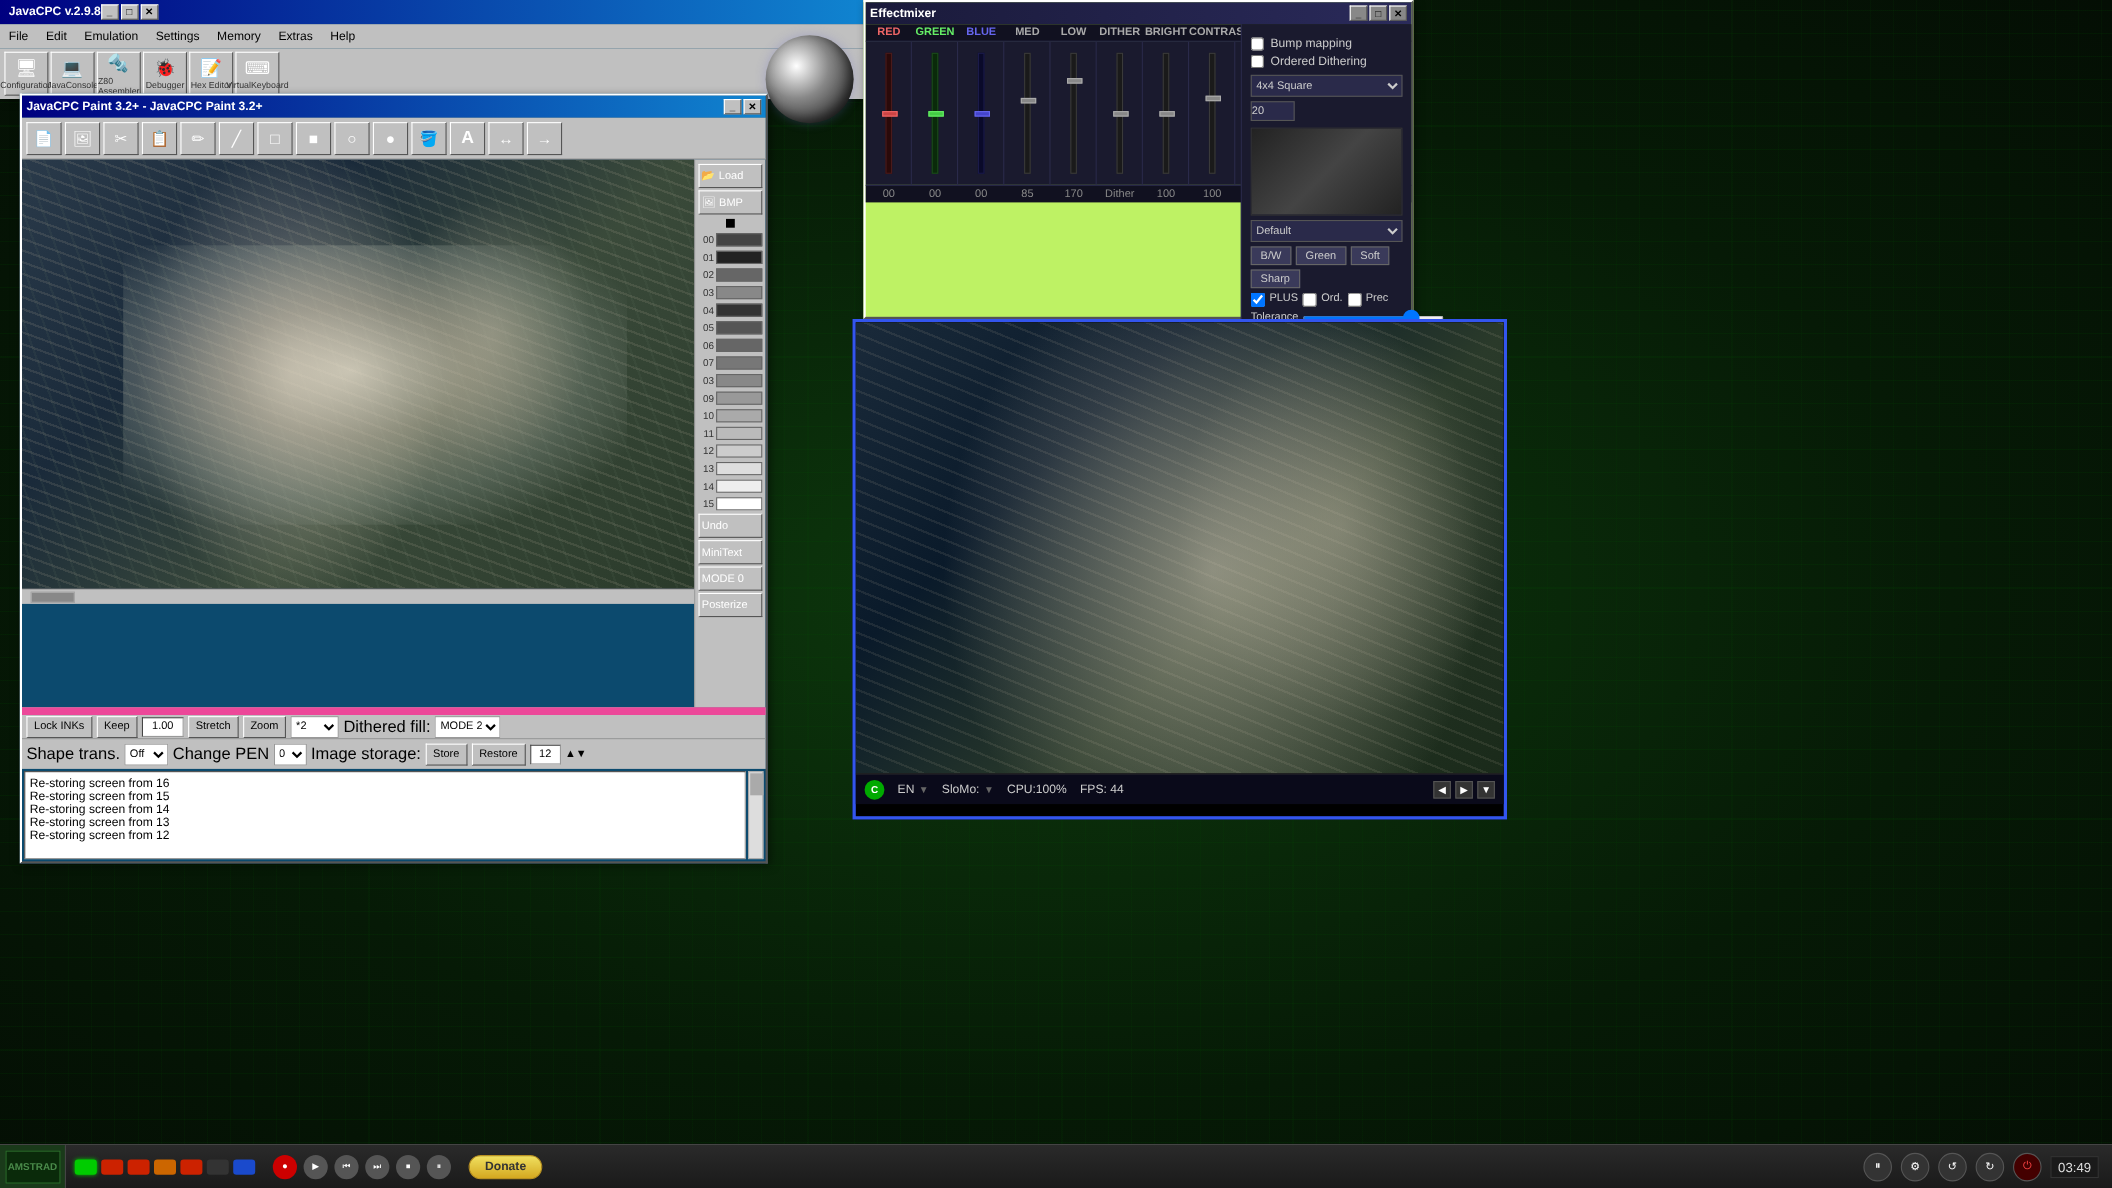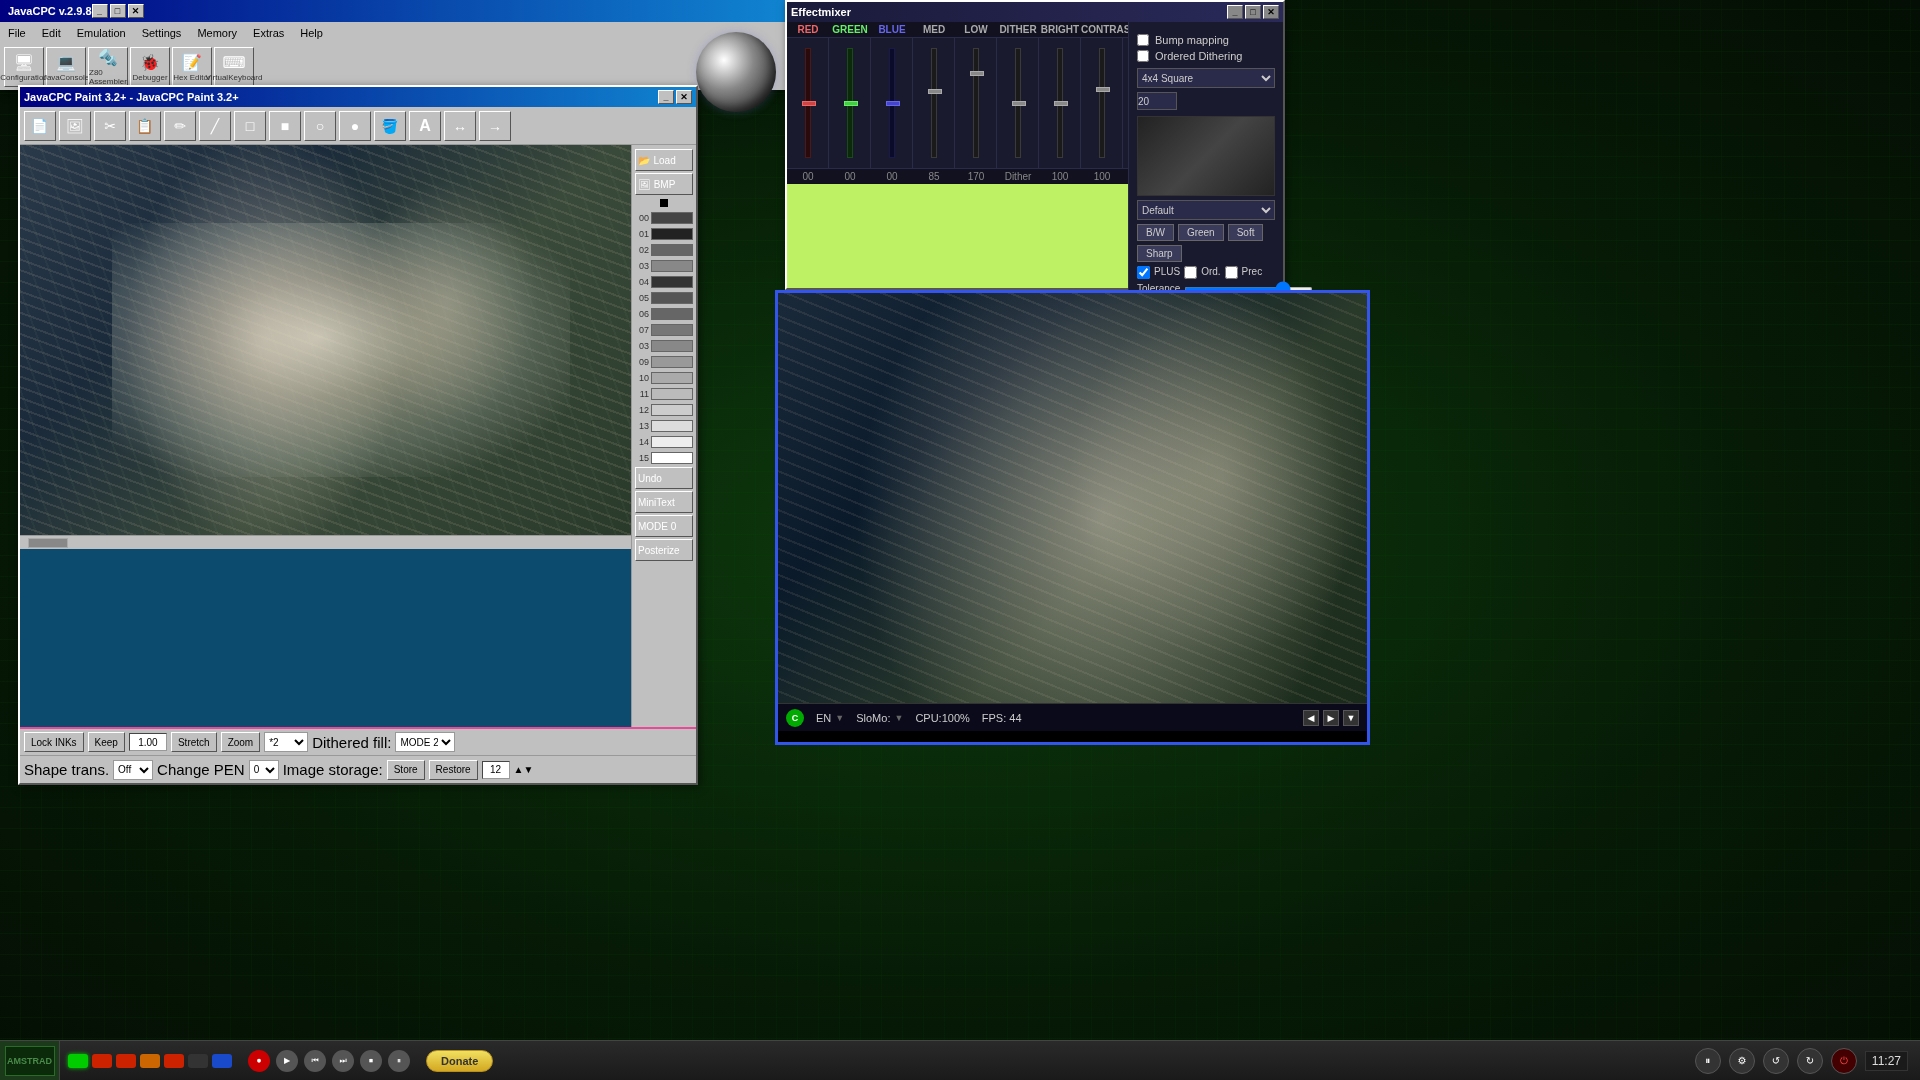--- a/index.html
+++ b/index.html
@@ -513,21 +513,21 @@
 
     .paint-main-area {
       display: flex;
       flex: 1;
       overflow: hidden;
     }
 
     .bottom-controls-row {
       height: 28px;
       background: #c0c0c0;
-      border-top: 2px solid #ec4899;
+      border-top: 7px solid #ec4899;
       display: flex;
       align-items: center;
       gap: 4px;
       padding: 0 4px;
       flex-wrap: nowrap;
     }
 
     .ctrl-btn {
       height: 20px;
       padding: 0 6px;
@@ -851,20 +851,32 @@
         <option>0</option>
       </select>
       <span class="ctrl-label">Image storage:</span>
       <button class="ctrl-btn">Store</button>
       <button class="ctrl-btn">Restore</button>
       <input class="ctrl-input" value="12" style="width: 28px;">
       <span style="font-size:10px;color:#000;">▲▼</span>
     </div>
 
 
+    <div style="position:relative;height:80px;margin:2px;">
+      <div style="width:calc(100% - 16px);height:100%;background:white;border:1px inset #999;padding:4px;overflow:hidden;font-size:11px;color:#000;">
+        <div style="color:#000;">Re-storing screen from 16</div>
+        <div style="color:#000;">Re-storing screen from 15</div>
+        <div style="color:#000;">Re-storing screen from 14</div>
+        <div style="color:#000;">Re-storing screen from 13</div>
+        <div style="color:#000;">Re-storing screen from 12</div>
+      </div>
+      <div style="position:absolute;right:0;top:0;width:14px;height:100%;background:#ddd;border:1px solid #aaa;">
+        <div style="width:12px;height:20px;background:#aaa;margin:1px;"></div>
+      </div>
+    </div>
   </div>
 </div>
 
 <div class="window effectmixer-window" style="top:0;left:785px;width:500px;height:290px;background:#bef264;color:#ccc;">
   <div class="window-titlebar" style="background:linear-gradient(to right, #1a1a3a, #2a2a5a);">
     <span>Effectmixer</span>
     <div class="window-controls">
       <div class="win-btn" style="background:#888;">_</div>
       <div class="win-btn" style="background:#888;">□</div>
       <div class="win-btn" style="background:#888;">✕</div>
@@ -1060,15 +1072,15 @@
   </div>
 
   <button class="donate-btn" style="margin-left:8px;">Donate</button>
 
   <div class="taskbar-system-tray">
     <div class="sys-btn">⏸</div>
     <div class="sys-btn">⚙</div>
     <div class="sys-btn">↺</div>
     <div class="sys-btn">↻</div>
     <div class="sys-btn" style="background:#440000;color:#ff4444;">⏻</div>
-    <div class="clock" style="background:#1a1a1a;padding:2px 6px;border:1px solid #333;">11:27</div>
+    <div class="clock" style="background:#1a1a1a;padding:2px 6px;border:1px solid #333;">03:49</div>
   </div>
 </div>
 
 </body></html>

